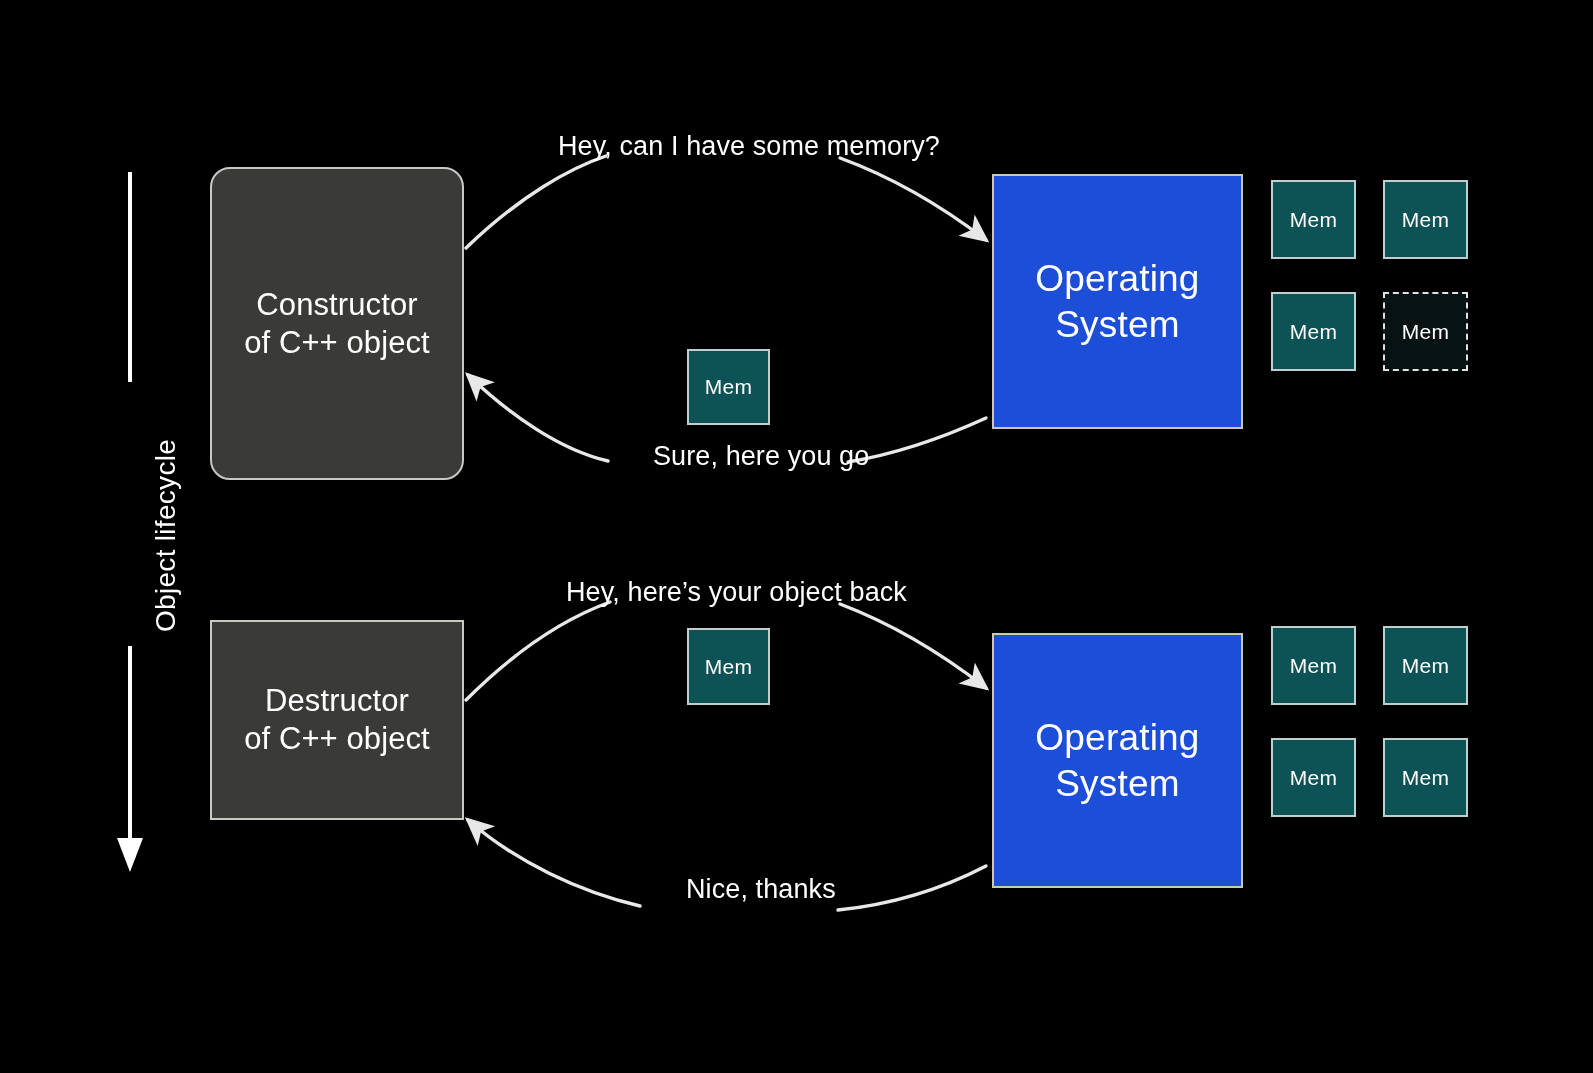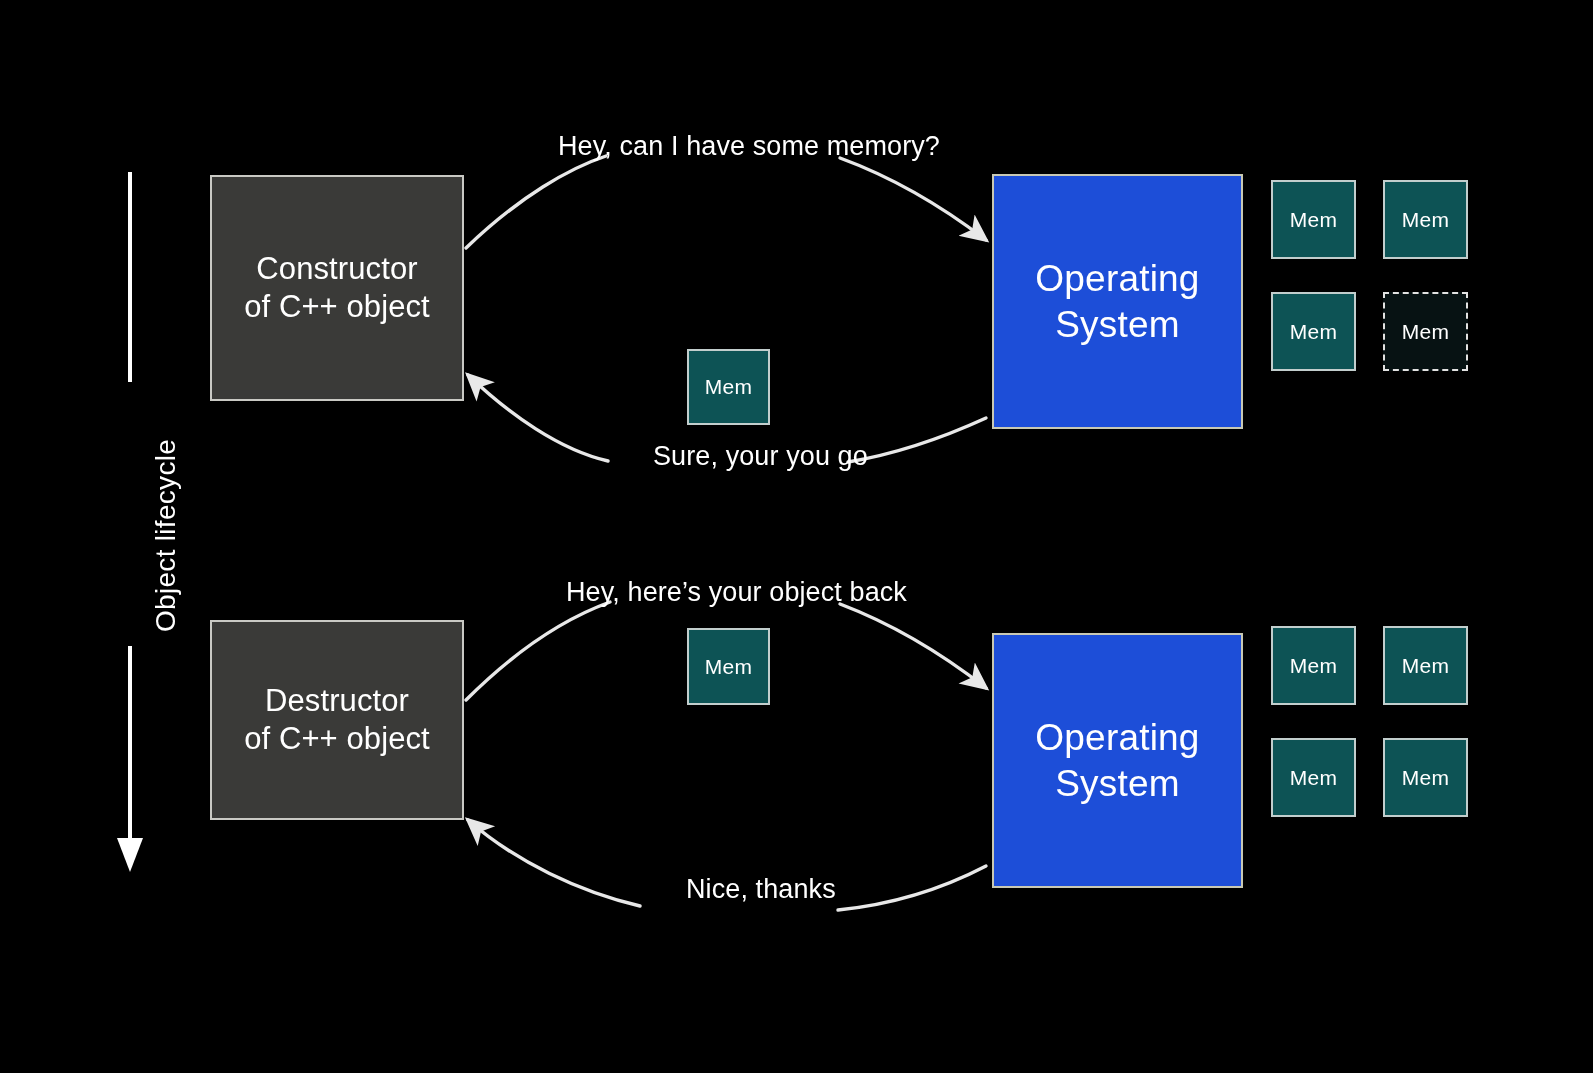--- a/index.html
+++ b/index.html
@@ -120,30 +120,30 @@
     </g>
 
     <g>
       <path d="M986,866 C940,890 888,905 838,910" stroke="#e8e8e8" stroke-width="3.4" fill="none" stroke-linecap="round"></path>
       <path d="M640,906 C580,892 516,862 468,820" stroke="#e8e8e8" stroke-width="3.4" fill="none" stroke-linecap="round" marker-end="url(#arrowhead)"></path>
     </g>
   </svg>
 
   <div id="lifecycle-label" style="left:150px; top:632px;">Object lifecycle</div>
 
-  <div class="node actor-box" style="left:210px; top:175px; width:254px; height:226px;">
+  <div class="node actor-box" style="left:210px; top:167px; width:254px; height:313px;border-radius:20px;">
     <div>
       <div>Constructor</div>
       <div>of C++ object</div>
     </div>
   </div>
 
   <div class="caption" style="left:524px; top:131px;">Hey, can I have some memory?</div>
 
-  <div class="caption" style="left:619px; top:441px;">Sure, your you go</div>
+  <div class="caption" style="left:619px; top:441px;">Sure, here you go</div>
 
   <div class="node mem-box" style="left:687px; top:349px; width:83px; height:76px;">
     <span>Mem</span>
   </div>
 
   <div class="node os-box" style="left:992px; top:174px; width:251px; height:255px;">
     <div>
       <div>Operating</div>
       <div>System</div>
     </div>

